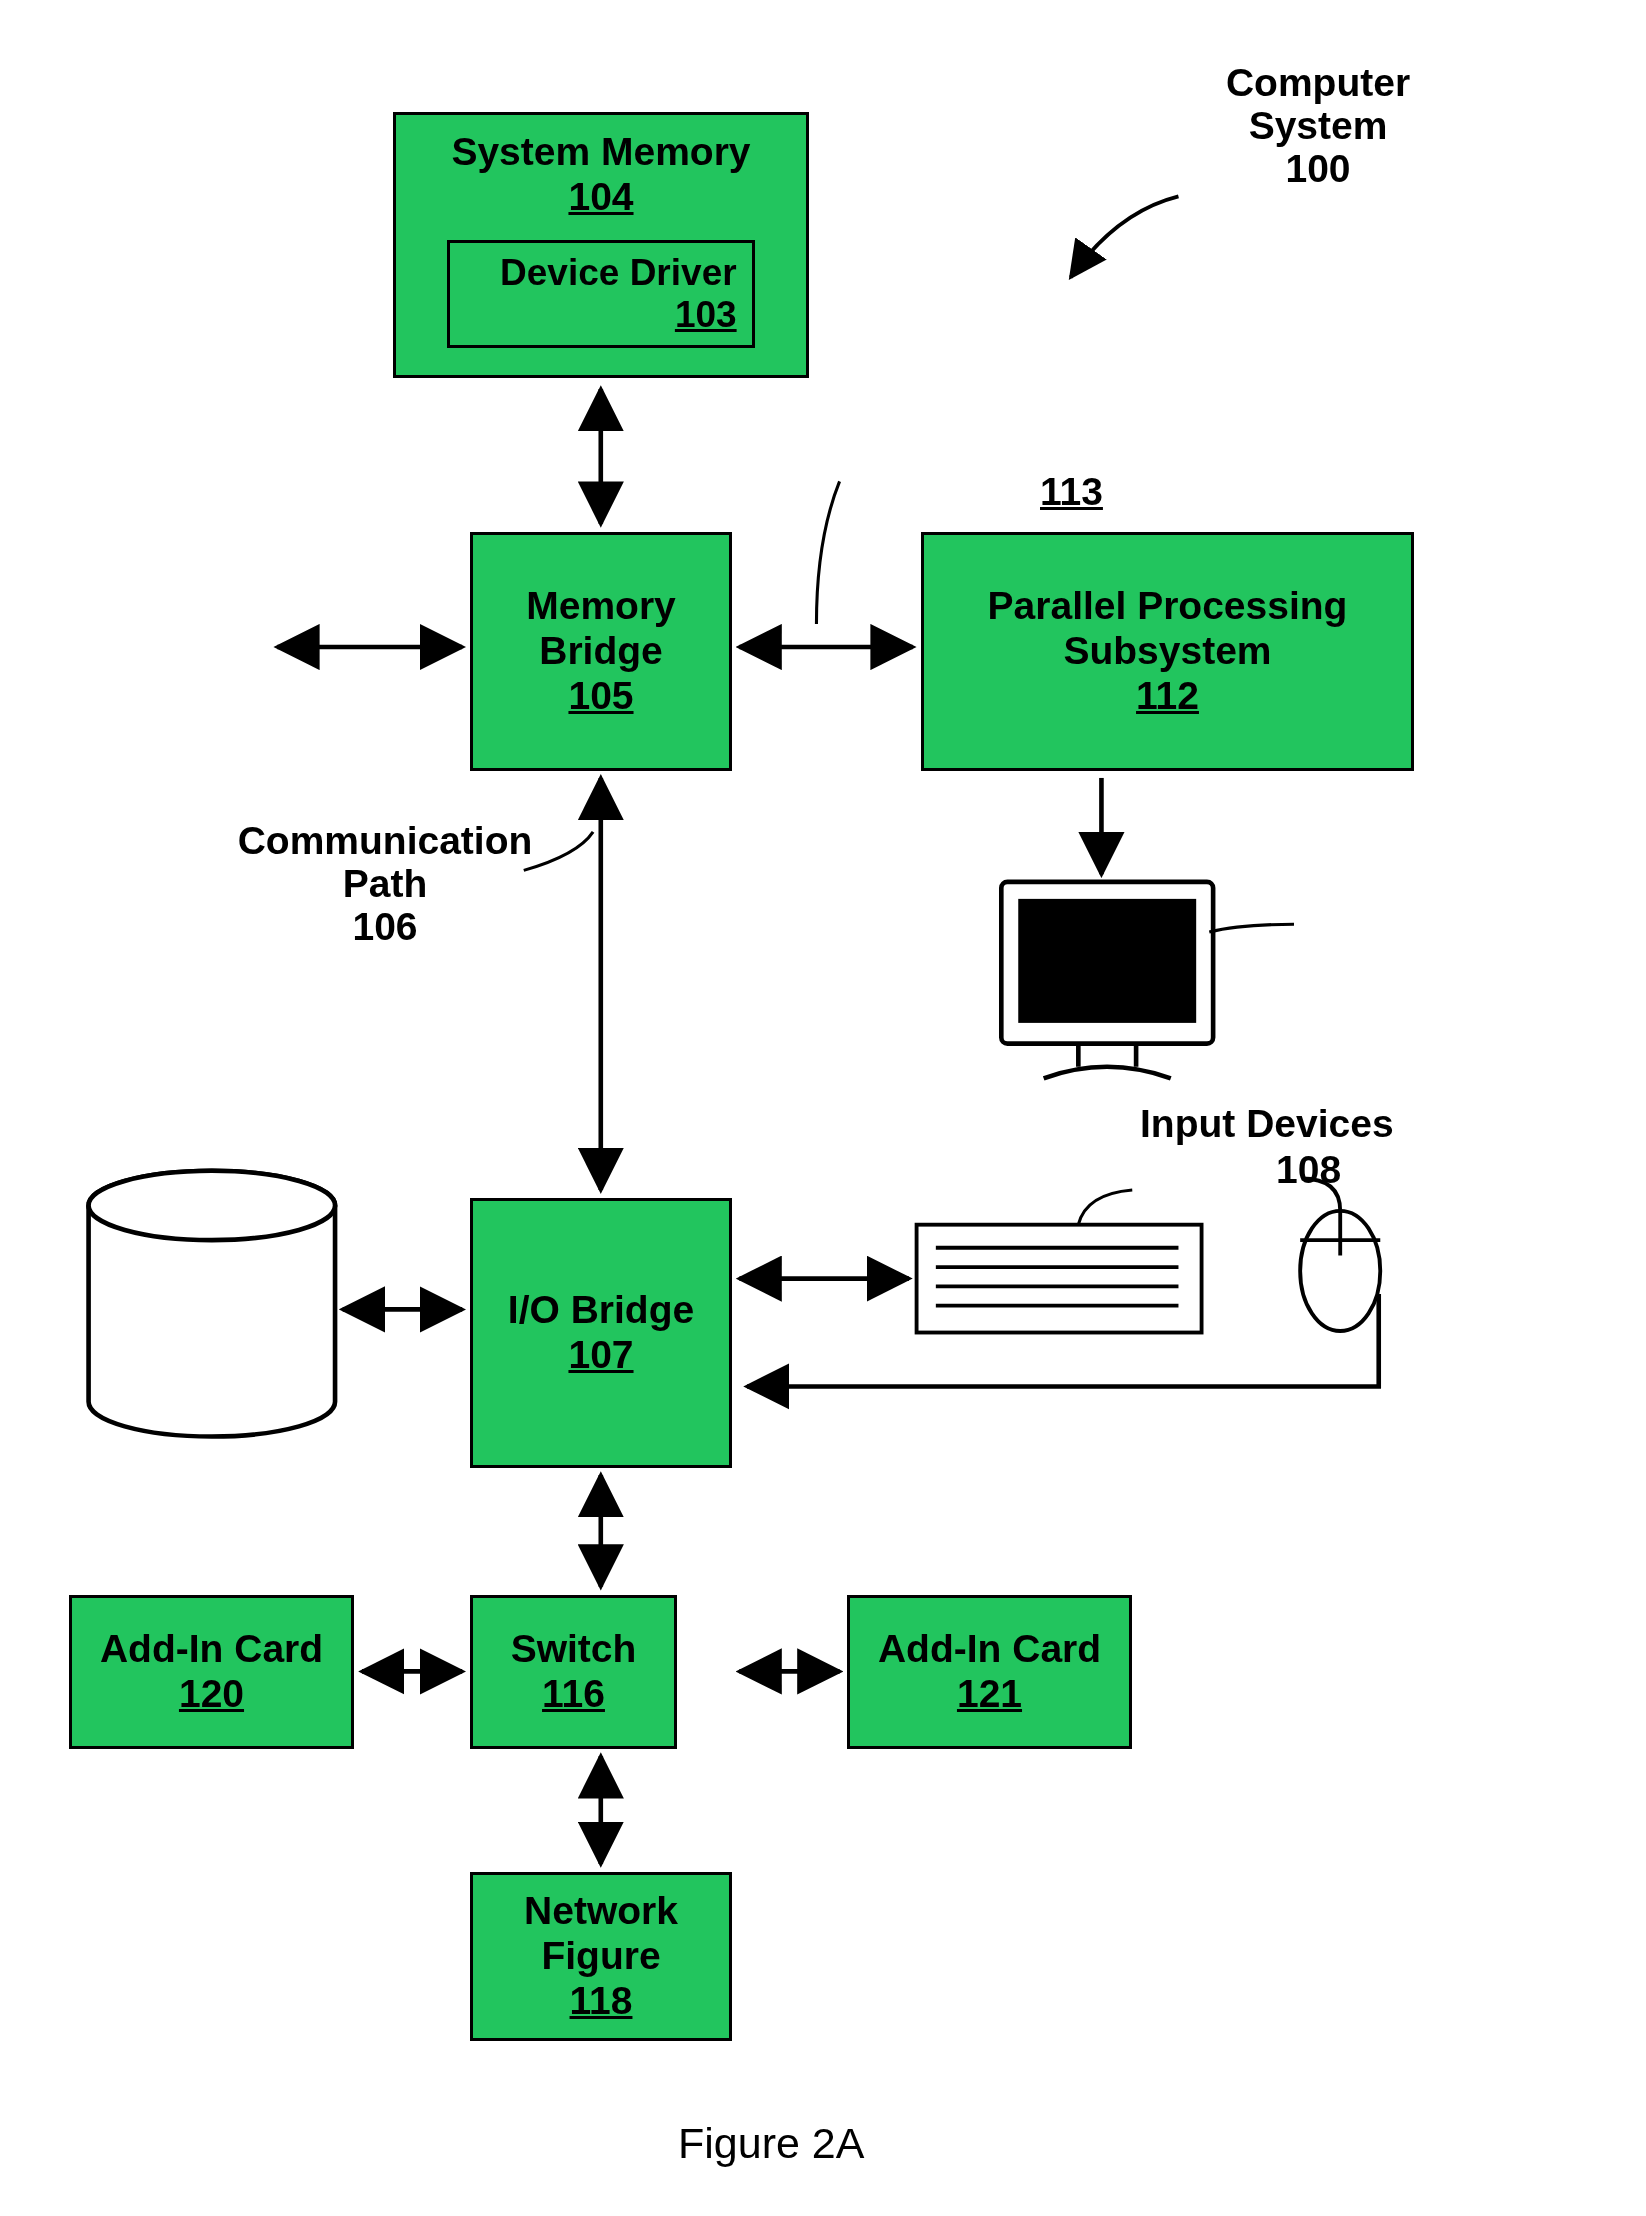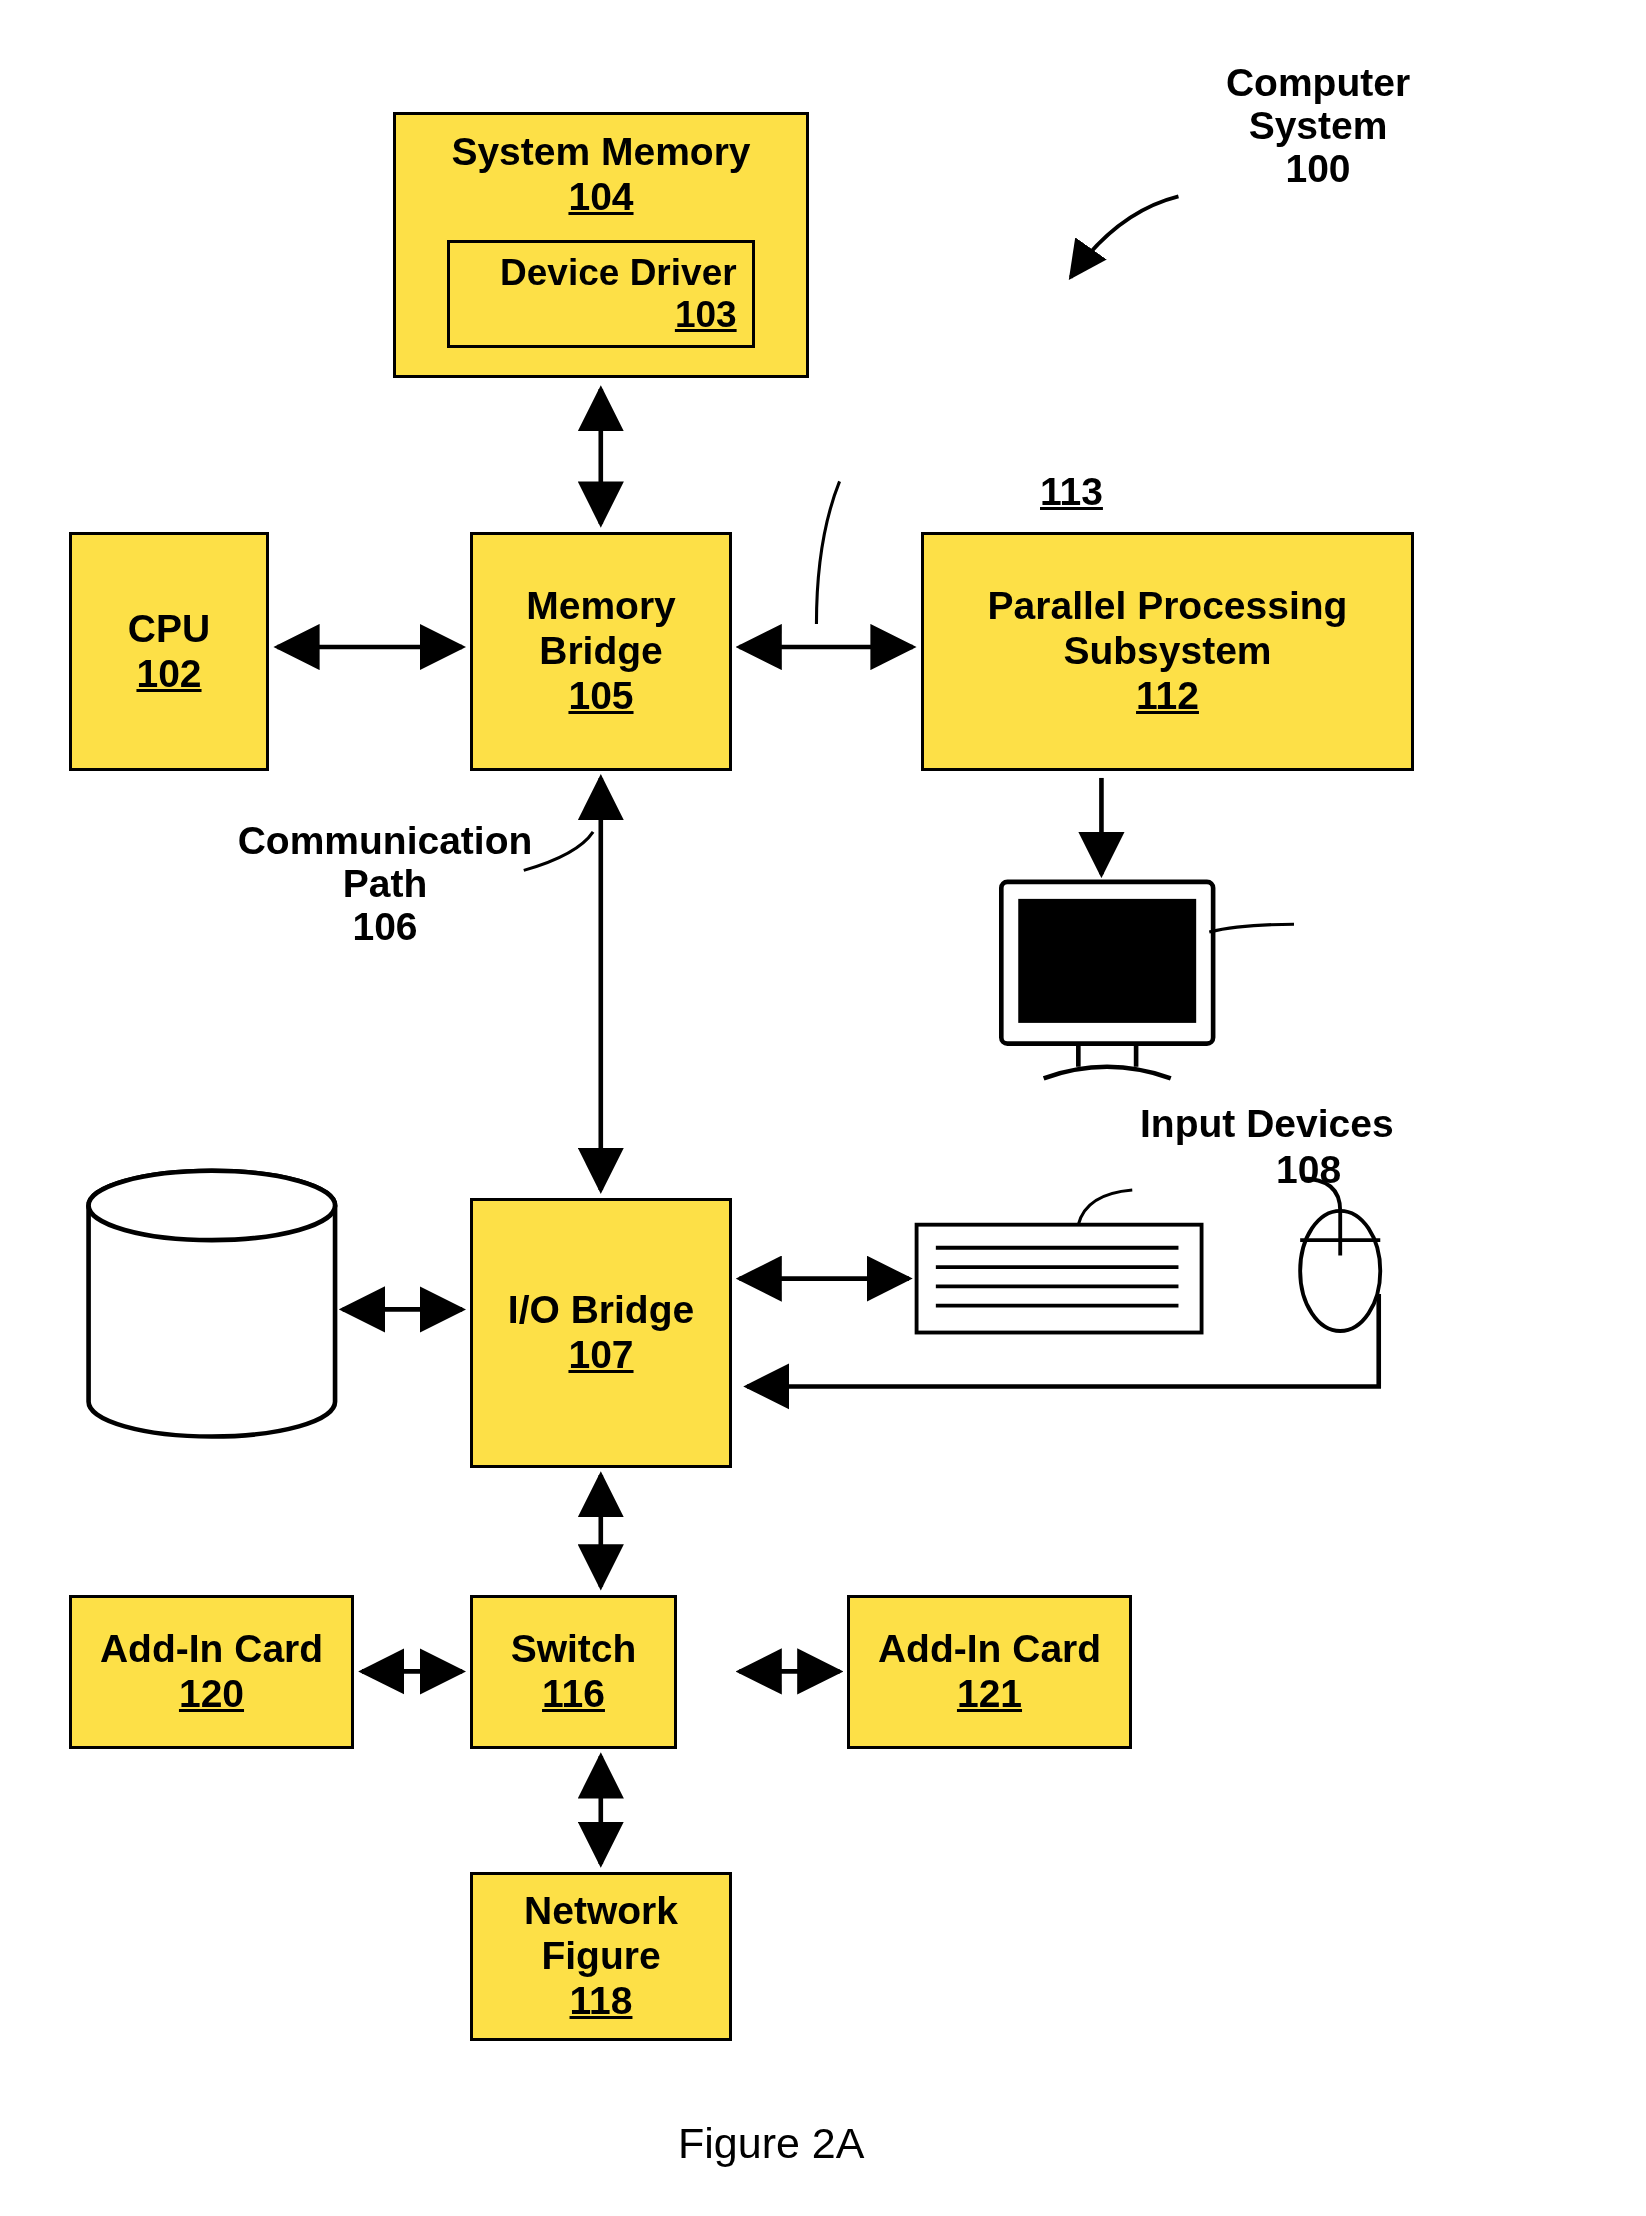--- a/index.html
+++ b/index.html
@@ -10,21 +10,21 @@
   }
   .canvas {
     position: relative;
     width: 1646px;
     height: 2216px;
     background: #ffffff;
   }
   .box {
     position: absolute;
     border: 3.9px solid #000;
-    background: #fde047;
+    background: #22c55e;
     box-sizing: border-box;
     display: flex;
     flex-direction: column;
     align-items: center;
     justify-content: center;
     text-align: center;
     font-size: 39px;
     font-weight: bold;
     line-height: 1.15;
   }
@@ -83,24 +83,20 @@
     <div style="margin-bottom:6.2px;">
       <span>System Memory</span><br>
       <span class="num">104</span>
     </div>
     <div class="innerbox" style="width:308px; height:108px; margin-top:14px;">
       <span>Device Driver</span>
       <span class="num">103</span>
     </div>
   </div>
 
-  <div class="box" style="left:69px; top:532px; width:200px; height:239px;">
-    <span>CPU</span>
-    <span class="num">102</span>
-  </div>
 
   <div class="box" style="left:470px; top:532px; width:262px; height:239px;">
     <span>Memory</span>
     <span>Bridge</span>
     <span class="num">105</span>
   </div>
 
   <div class="box" style="left:921px; top:532px; width:493px; height:239px;">
     <span>Parallel Processing</span>
     <span>Subsystem</span>

